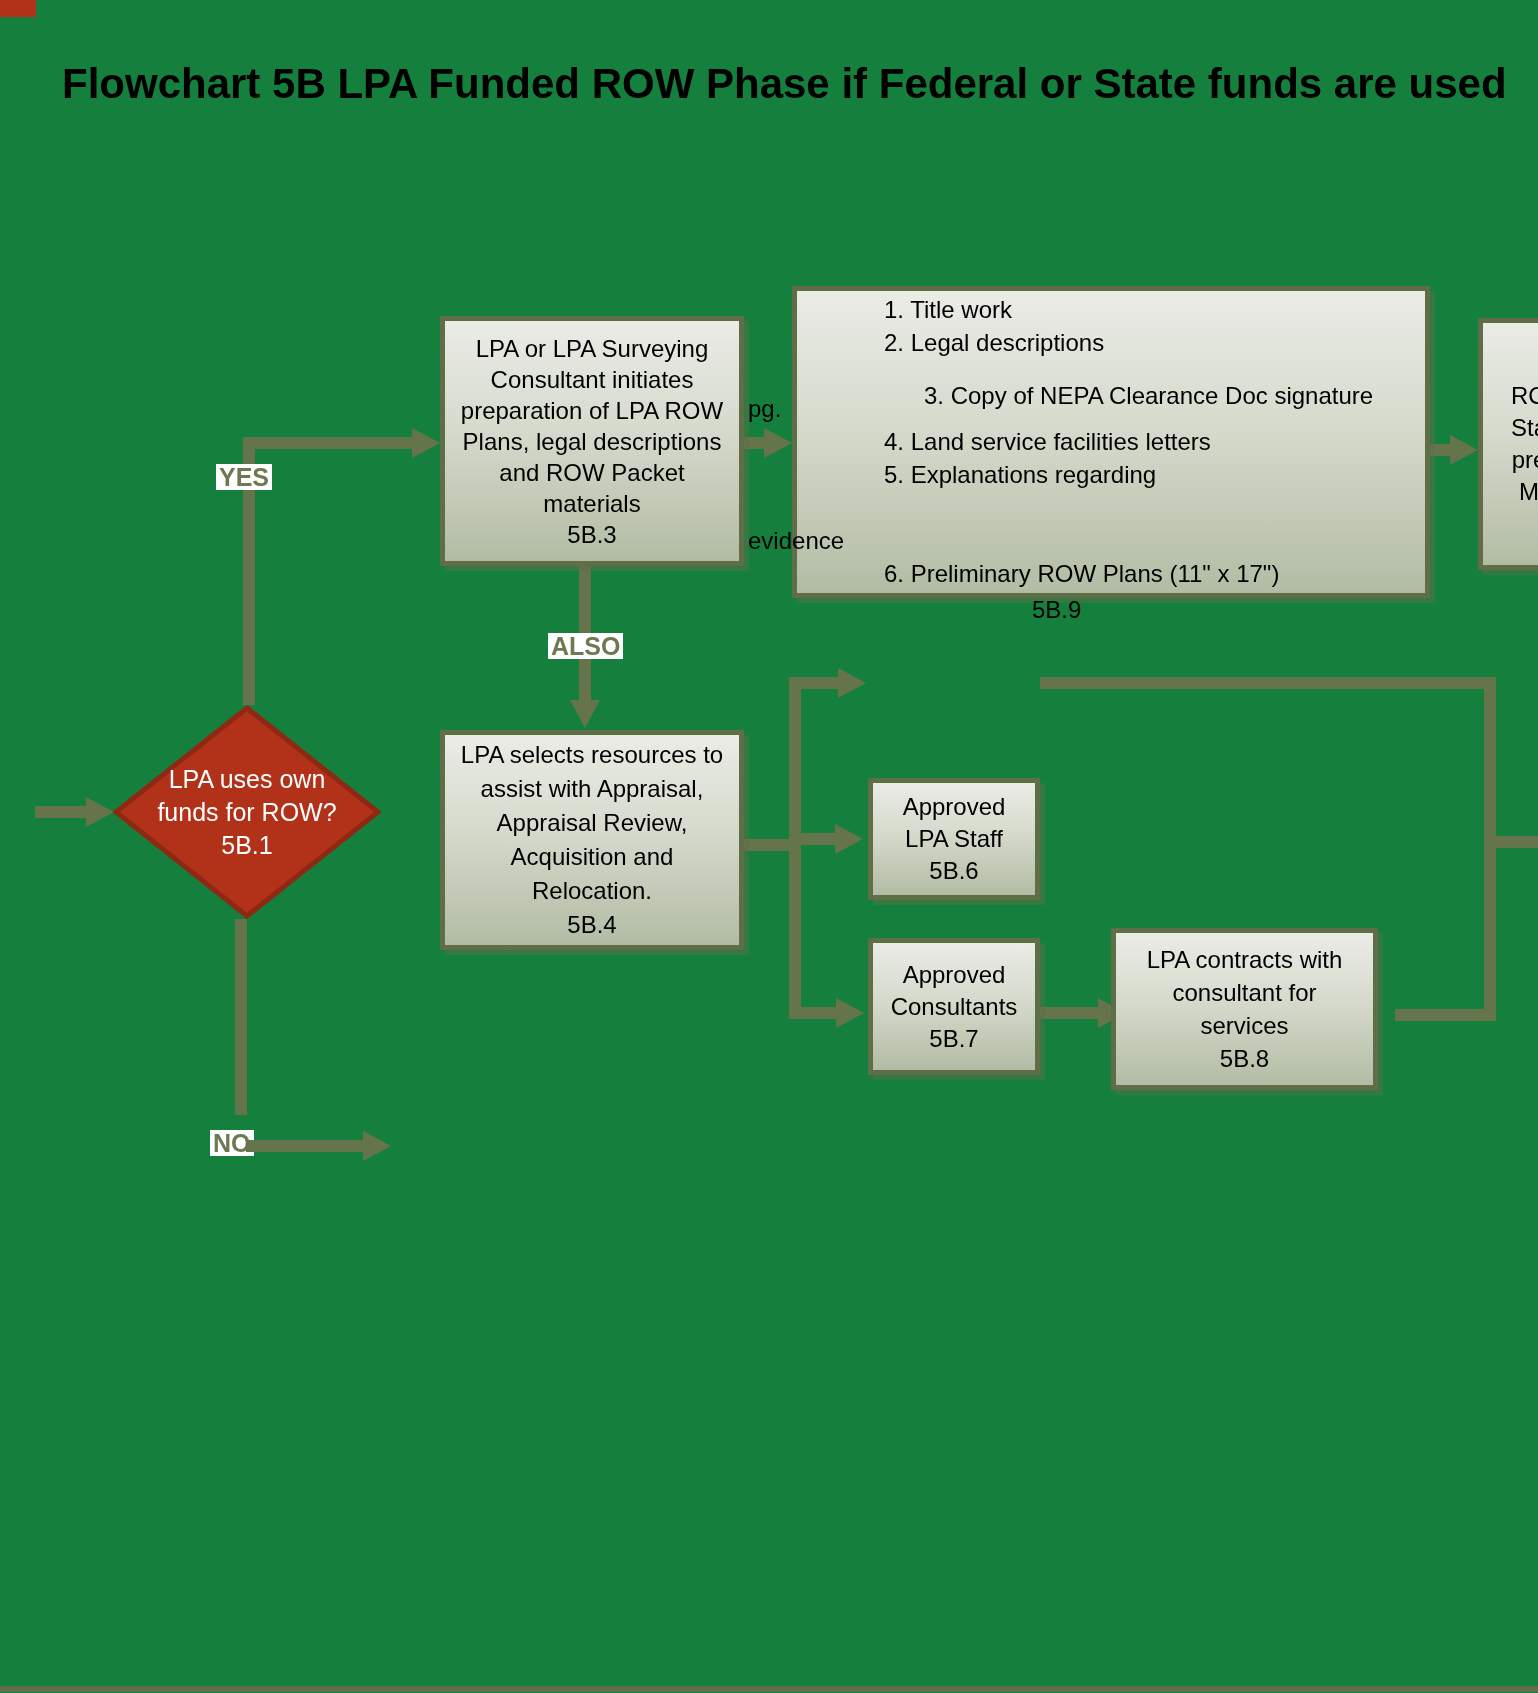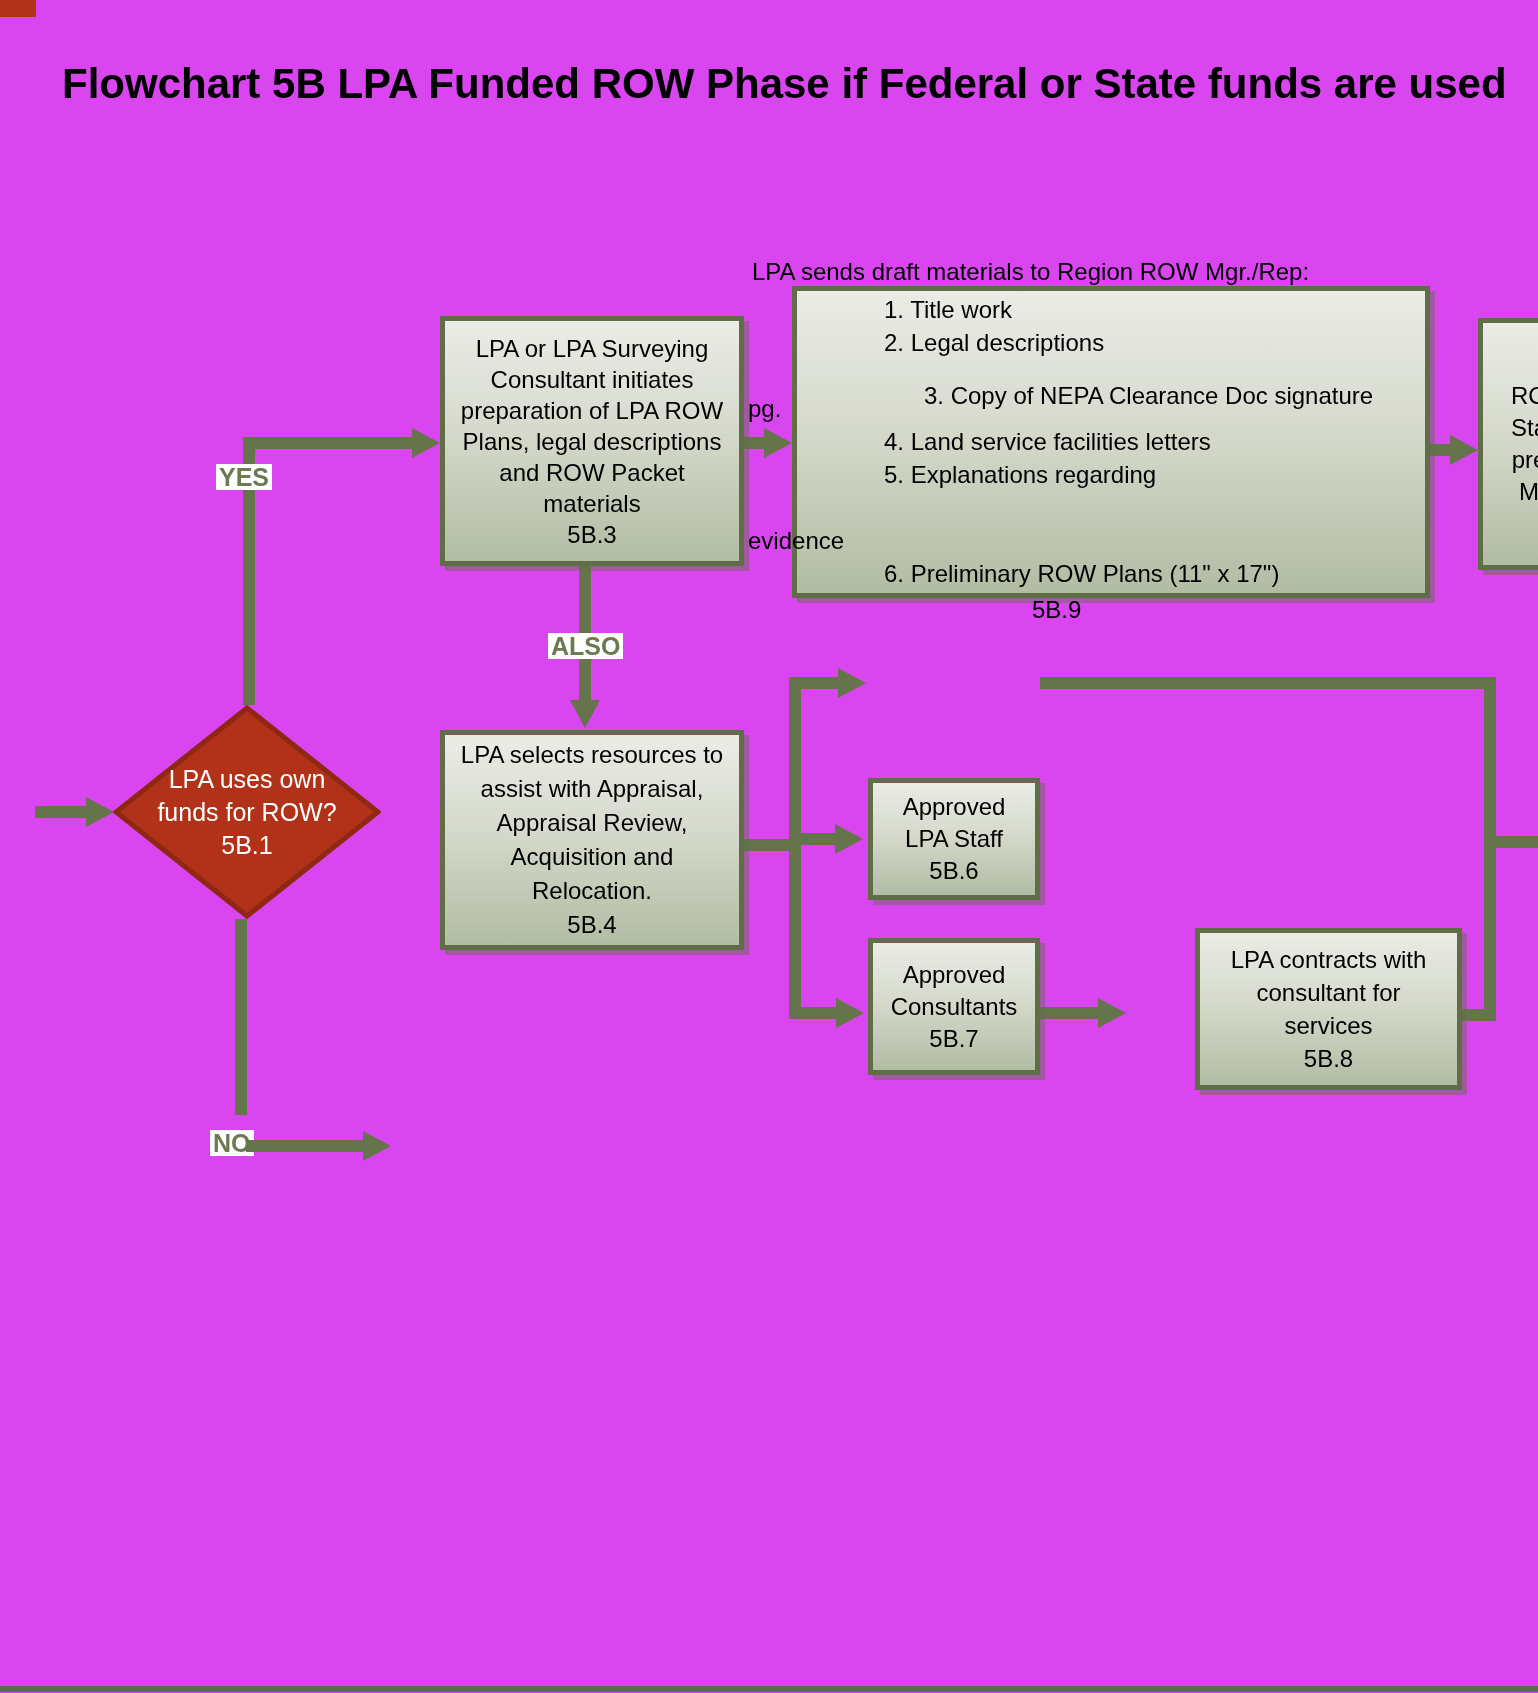--- a/index.html
+++ b/index.html
@@ -1,16 +1,16 @@
 <!DOCTYPE html>
 <html><head>
 <meta charset="utf-8">
 <style>
   html,body{margin:0;padding:0;background:#fff;}
-  .canvas{position:relative;width:1538px;height:1693px;background:#d946ef;overflow:hidden;
+  .canvas{position:relative;width:1538px;height:1693px;background:#15803d;overflow:hidden;
           font-family:"Liberation Sans",sans-serif;color:#000;}
   .title{position:absolute;left:62px;top:60px;font-size:42px;font-weight:bold;white-space:nowrap;color:#000;}
   .corner-red{position:absolute;left:0;top:0;width:36px;height:17px;background:#b23219;}
   .hline{position:absolute;height:12px;background:#65744b;}
   .vline{position:absolute;width:12px;background:#65744b;}
   .arrow-right{position:absolute;width:0;height:0;border-top:15px solid transparent;
                border-bottom:15px solid transparent;border-left:28px solid #65744b;}
   .arrow-down{position:absolute;width:0;height:0;border-left:15px solid transparent;
               border-right:15px solid transparent;border-top:28px solid #65744b;}
   .node{position:absolute;box-sizing:border-box;border:5px solid #5f6e46;
@@ -93,21 +93,20 @@
     <div>LPA or LPA Surveying</div>
     <div>Consultant initiates</div>
     <div>preparation of LPA ROW</div>
     <div>Plans, legal descriptions</div>
     <div>and ROW Packet</div>
     <div>materials</div>
     <div>5B.3</div>
   </div>
 
   <div class="node" style="left:792px;top:286px;width:638px;height:312px;"></div>
-  <div class="bigtext" style="left:752px;top:258px;">LPA sends draft materials to Region ROW Mgr./Rep:</div>
   <div class="bigtext" style="left:884px;top:296px;">1. Title work</div>
   <div class="bigtext" style="left:884px;top:329px;">2. Legal descriptions</div>
   <div class="bigtext" style="left:924px;top:362px;margin-top:20px;">3. Copy of NEPA Clearance Doc signature</div>
   <div class="bigtext" style="left:748px;top:395px;">pg.</div>
   <div class="bigtext" style="left:884px;top:428px;">4. Land service facilities letters</div>
   <div class="bigtext" style="left:884px;top:461px;">5. Explanations regarding</div>
   <div class="bigtext" style="left:748px;top:527px;">evidence</div>
   <div class="bigtext" style="left:884px;top:560px;">6. Preliminary ROW Plans (11" x 17")</div>
   <div class="bigtext" style="left:1032px;top:596px;">5B.9</div>
 
@@ -133,21 +132,21 @@
     <div>LPA Staff</div>
     <div>5B.6</div>
   </div>
 
   <div class="node" style="left:868px;top:938px;width:172px;height:137px;line-height:32px;">
     <div>Approved</div>
     <div>Consultants</div>
     <div>5B.7</div>
   </div>
 
-  <div class="node" style="left:1195px;top:928px;width:267px;height:162px;line-height:33px;">
+  <div class="node" style="left:1111px;top:928px;width:267px;height:162px;line-height:33px;">
     <div>LPA contracts with</div>
     <div>consultant for</div>
     <div>services</div>
     <div>5B.8</div>
   </div>
 
 
   <div class="rule"></div>
 
 </div>

